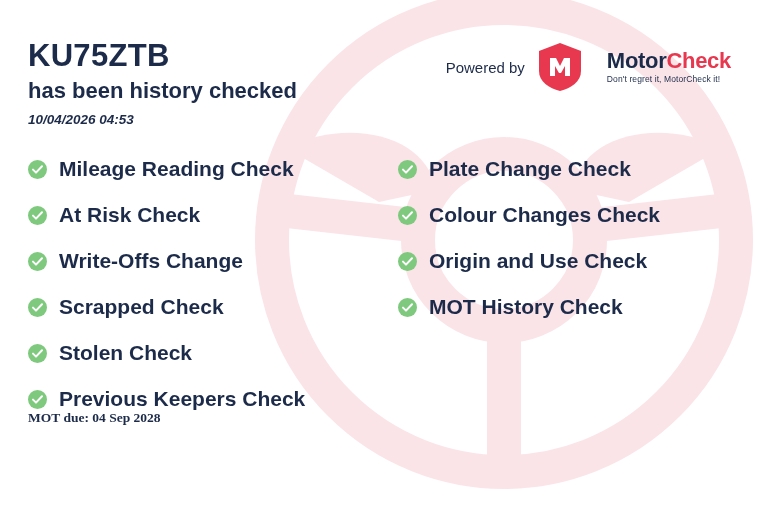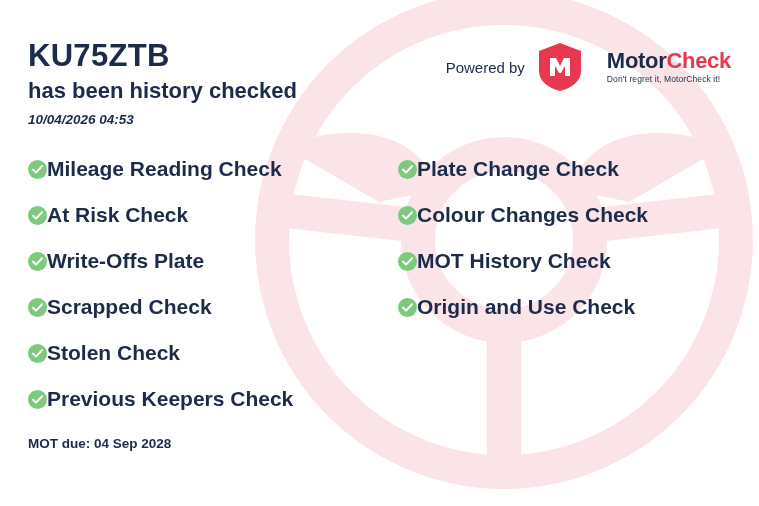--- a/index.html
+++ b/index.html
@@ -115,20 +115,21 @@
   .col {
     display: flex;
     flex-direction: column;
   }
   .col-left { width: 370px; }
   .col-right { width: 330px; }
   .check-item {
     display: flex;
     align-items: center;
     height: 46px;
+    gap: 12px;
   }
   .tick {
     flex: 0 0 auto;
     width: 19px;
     height: 19px;
     border-radius: 50%;
     background: #7ec97e;
     display: flex;
     align-items: center;
     justify-content: center;
@@ -138,24 +139,25 @@
     font-size: 21px;
     font-weight: bold;
     color: #1d2b4a;
     white-space: nowrap;
   }
 
   
   .footer {
     position: absolute;
     left: 28px;
-    top: 436px;
+    top: 410px;
     font-size: 13.5px;
     font-weight: bold;
     color: #1d2b4a;
+    font-family: Liberation Serif, serif;
   }
 </style>
 </head>
 <body>
 
 <div class="page">
 
   <svg class="bg-wheel" viewBox="0 0 560 620" aria-hidden="true">
     <g fill="none" stroke="#fbe4e8" stroke-width="34">
       <circle cx="265" cy="300" r="232"></circle>
@@ -210,21 +212,21 @@
             </svg>
           </span>
         <span class="check-label">At Risk Check</span>
       </div>
       <div class="check-item">
         <span class="tick">
             <svg width="11" height="9" viewBox="0 0 11 9">
               <path d="M1 4.6 L4 7.6 L10 1.2" stroke="#ffffff" stroke-width="2" fill="none" stroke-linecap="round" stroke-linejoin="round"></path>
             </svg>
           </span>
-        <span class="check-label">Write-Offs Plate</span>
+        <span class="check-label">Write-Offs Change</span>
       </div>
       <div class="check-item">
         <span class="tick">
             <svg width="11" height="9" viewBox="0 0 11 9">
               <path d="M1 4.6 L4 7.6 L10 1.2" stroke="#ffffff" stroke-width="2" fill="none" stroke-linecap="round" stroke-linejoin="round"></path>
             </svg>
           </span>
         <span class="check-label">Scrapped Check</span>
       </div>
       <div class="check-item">
@@ -261,29 +263,29 @@
             </svg>
           </span>
         <span class="check-label">Colour Changes Check</span>
       </div>
       <div class="check-item">
         <span class="tick">
             <svg width="11" height="9" viewBox="0 0 11 9">
               <path d="M1 4.6 L4 7.6 L10 1.2" stroke="#ffffff" stroke-width="2" fill="none" stroke-linecap="round" stroke-linejoin="round"></path>
             </svg>
           </span>
+        <span class="check-label">Origin and Use Check</span>
+      </div>
+      <div class="check-item">
+        <span class="tick">
+            <svg width="11" height="9" viewBox="0 0 11 9">
+              <path d="M1 4.6 L4 7.6 L10 1.2" stroke="#ffffff" stroke-width="2" fill="none" stroke-linecap="round" stroke-linejoin="round"></path>
+            </svg>
+          </span>
         <span class="check-label">MOT History Check</span>
       </div>
-      <div class="check-item">
-        <span class="tick">
-            <svg width="11" height="9" viewBox="0 0 11 9">
-              <path d="M1 4.6 L4 7.6 L10 1.2" stroke="#ffffff" stroke-width="2" fill="none" stroke-linecap="round" stroke-linejoin="round"></path>
-            </svg>
-          </span>
-        <span class="check-label">Origin and Use Check</span>
-      </div>
     </div>
 
   </div>
 
   <div class="footer">MOT due: 04 Sep 2028</div>
 
 </div>
 
 </body></html>

